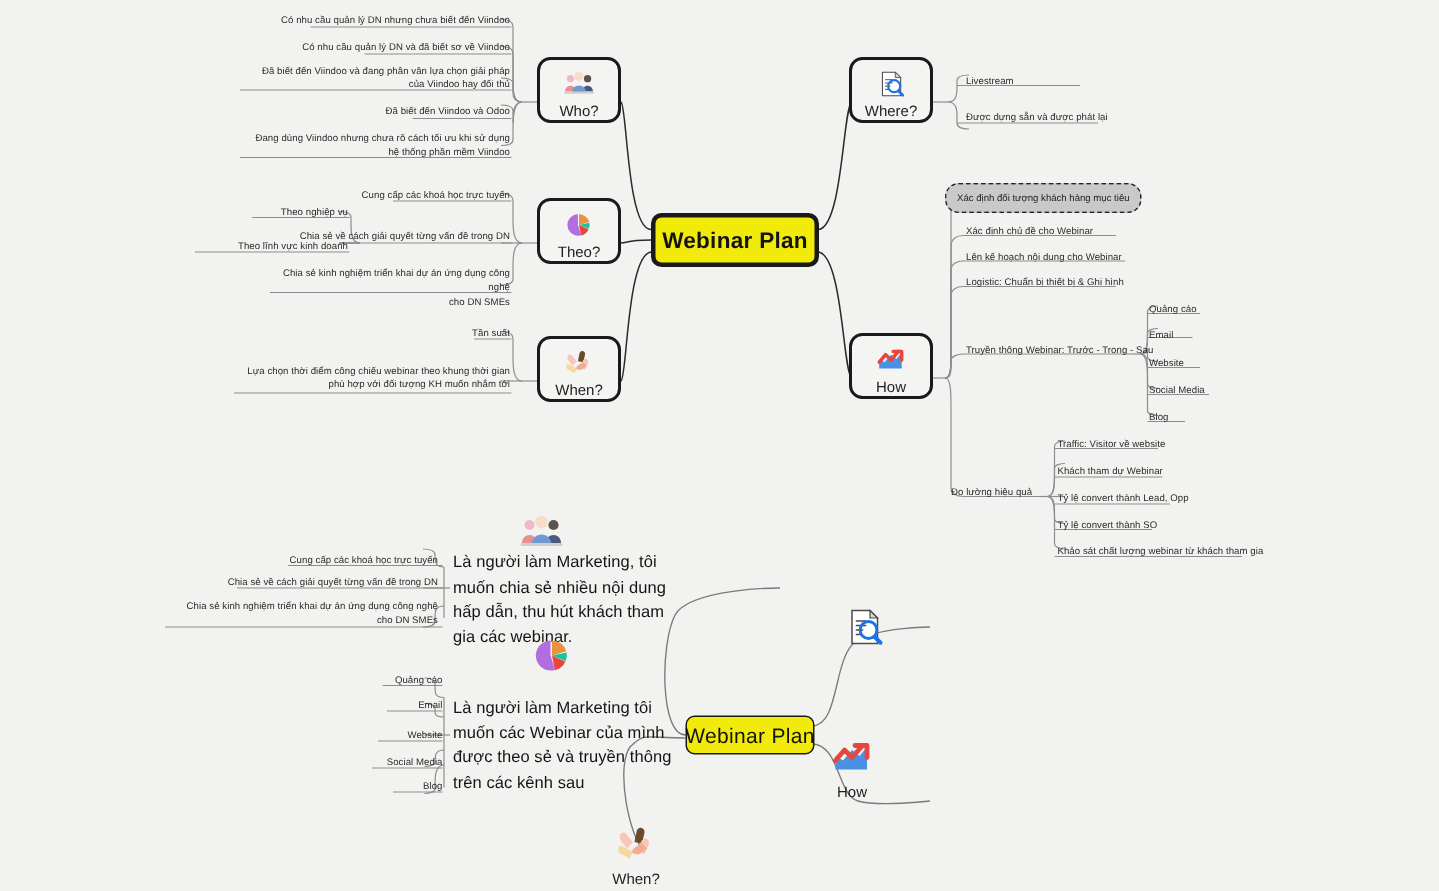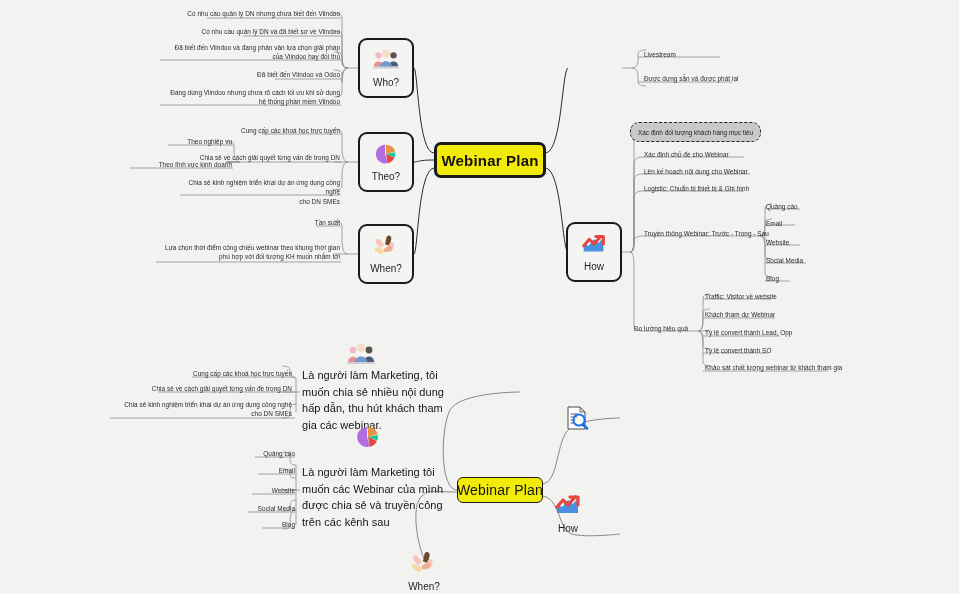--- a/index.html
+++ b/index.html
@@ -36,21 +36,21 @@
   .center-node.thin {
     border-width: 1.6px;
     font-weight: normal;
     font-size: 14px;
     border-radius: 6px;
   }
 
   
   .icon-node {
     position: absolute;
-    width: 56px; height: 60px;
+    width: 56px; height: 44px;
     background: #f4f4f2;
     border: 2.2px solid #1a1a1a;
     border-radius: 9px;
     display: flex; flex-direction: column;
     align-items: center; justify-content: flex-start;
     padding-top: 6px;
     gap: 2px;
   }
   .icon-node .lbl {
     font-size: 10px; color: #1f1f1f; line-height: 1;
@@ -268,123 +268,138 @@
       <path d="M5 15c-1.6 1.6-1.2 4 .8 5.2l6 3.2 2-4.6-6.4-3.4z" fill="#f6d9a0"></path>
       <path d="M13 19c1.6 1.6 4.4 2 6.4.6l4-3-3.6-3.6-5.4 3.6z" fill="#f2ad8e"></path>
     </svg>
     <span class="lbl">When?</span>
   </div>
 
   <div class="leaf r" style="left:236px; top:218px; width:104px;">Tần suất</div>
   <div class="leaf r" style="left:156px; top:243px; width:184px;">Lựa chọn thời điểm công chiếu webinar theo khung thời gian
 phù hợp với đối tượng KH muốn nhắm tới</div>
 
-
-  <div class="leaf l" style="left:644px; top:50px; width:140px;">Livestream</div>
-  <div class="leaf l" style="left:644px; top:74px; width:160px;">Được dựng sẵn và được phát lại</div>
-
-  <div class="icon-node" style="left:566px; top:222px;">
-    <svg class="glyph" viewBox="0 0 32 28">
-      <path d="M5 22V13l5 3 6-7 5 4 5-6v15z" fill="#4a90e2"></path>
-      <path d="M5 16l6-7 5 5 7-8" fill="none" stroke="#e8453c" stroke-width="3.2" stroke-linejoin="round" stroke-linecap="round"></path>
-      <path d="M18 6h8v8" fill="none" stroke="#e8453c" stroke-width="3.2" stroke-linejoin="round" stroke-linecap="round"></path>
-    </svg>
-    <span class="lbl">How</span>
-  </div>
-
-  <div class="dashed-node" style="left:630px; top:122px; height:20px;">
-    <span>Xác định đối tượng khách hàng mục tiêu</span>
-  </div>
-
-  <div class="leaf l" style="left:644px; top:150px; width:160px;">Xác định chủ đề cho Webinar</div>
-  <div class="leaf l" style="left:644px; top:167px; width:170px;">Lên kế hoạch nội dung cho Webinar</div>
-  <div class="leaf l" style="left:644px; top:184px; width:170px;">Logistic: Chuẩn bị thiết bị &amp; Ghi hình</div>
-  <div class="leaf l" style="left:644px; top:229px; width:180px;">Truyền thông Webinar: Trước - Trong - Sau</div>
-  <div class="leaf l" style="left:634px; top:324px; width:90px;">Đo lường hiệu quả</div>
-
-  <div class="leaf l" style="left:766px; top:202px; width:90px;">Quảng cáo</div>
-  <div class="leaf l" style="left:766px; top:219px; width:90px;">Email</div>
-  <div class="leaf l" style="left:766px; top:238px; width:90px;">Website</div>
-  <div class="leaf l" style="left:766px; top:256px; width:90px;">Social Media</div>
-  <div class="leaf l" style="left:766px; top:274px; width:90px;">Blog</div>
-
-  <div class="leaf l" style="left:705px; top:292px; width:140px;">Traffic: Visitor về website</div>
-  <div class="leaf l" style="left:705px; top:310px; width:140px;">Khách tham dự Webinar</div>
-  <div class="leaf l" style="left:705px; top:328px; width:140px;">Tỷ lệ convert thành Lead, Opp</div>
-  <div class="leaf l" style="left:705px; top:346px; width:140px;">Tỷ lệ convert thành SO</div>
-  <div class="leaf l" style="left:705px; top:363px; width:160px;">Khảo sát chất lượng webinar từ khách tham gia</div>
-
-  <div class="center-node thin" style="left:457px; top:477px; width:86px; height:26px;">
-    <span>Webinar Plan</span>
-  </div>
-
-  <div class="bare-icon" style="left:345px; top:340px;">
-    <svg class="glyph" viewBox="0 0 32 28">
-      <circle cx="8" cy="9" r="3.3" fill="#f2b8c6"></circle>
-      <path d="M3 21c0-3.2 2.3-5.3 5-5.3s5 2.1 5 5.3z" fill="#e8908f"></path>
-      <circle cx="24" cy="9" r="3.4" fill="#5a5350"></circle>
-      <path d="M19 21c0-3.3 2.3-5.4 5-5.4s5 2.1 5 5.4z" fill="#4a5a7a"></path>
-      <circle cx="16" cy="7" r="4.2" fill="#f5ddc6"></circle>
-      <path d="M9.5 22c0-4 2.9-6.6 6.5-6.6s6.5 2.6 6.5 6.6z" fill="#6d9bd1"></path>
-      <rect x="2" y="21" width="28" height="2" rx="1" fill="#cfcfcf"></rect>
-    </svg>
-  </div>
-
-  <div class="leaf big l" style="left:302px; top:367px;">Là người làm Marketing, tôi muốn chia sẻ nhiều nội dung hấp dẫn, thu hút khách tham gia các webinar.</div>
-
-  <div class="leaf r" style="left:140px; top:369px; width:152px;">Cung cấp các khoá học trực tuyến</div>
-  <div class="leaf r" style="left:120px; top:384px; width:172px;">Chia sẻ về cách giải quyết từng vấn đề trong DN</div>
-  <div class="leaf r" style="left:110px; top:400px; width:182px;">Chia sẻ kinh nghiệm triển khai dự án ứng dụng công nghệ
-cho DN SMEs</div>
-
-  <div class="bare-icon" style="left:352px; top:422px;">
-    <svg class="glyph" viewBox="0 0 32 28">
-      <path d="M15 4a10 10 0 1 0 3 19.6L15 14z" fill="#b06ee0"></path>
-      <path d="M16 4a10 10 0 0 1 9.6 7.2L16 14z" fill="#e8933f"></path>
-      <path d="M25.8 12a10 10 0 0 1-.7 5.6L16 14z" fill="#18c49a"></path>
-      <path d="M24.9 18a10 10 0 0 1-7 5.8L16 14z" fill="#e8453c"></path>
-    </svg>
-  </div>
-
-  <div class="leaf big l" style="left:302px; top:464px;">Là người làm Marketing tôi muốn các Webinar của mình được chia sẻ và truyền công trên các kênh sau</div>
-
-  <div class="leaf r" style="left:210px; top:449px; width:85px;">Quảng cáo</div>
-  <div class="leaf r" style="left:210px; top:466px; width:85px;">Email</div>
-  <div class="leaf r" style="left:210px; top:486px; width:85px;">Website</div>
-  <div class="leaf r" style="left:210px; top:504px; width:85px;">Social Media</div>
-  <div class="leaf r" style="left:210px; top:520px; width:85px;">Blog</div>
-
-  <div class="bare-icon" style="left:408px; top:548px;">
-    <svg class="glyph" viewBox="0 0 32 28">
-      <path d="M7 6c-2 1-2.5 3.5-1 5.5l4 5 4-4-5-6z" fill="#f7c6b8"></path>
-      <path d="M18 3c2.4-.5 4 1.2 3.6 3.4l-1.6 7-5-1 1.6-8z" fill="#6b4a2d"></path>
-      <path d="M22 10c2.3.4 3.2 2.4 2.4 4.4l-3 6-4.6-2.6 3-6.4z" fill="#f7c6b8"></path>
-      <path d="M5 15c-1.6 1.6-1.2 4 .8 5.2l6 3.2 2-4.6-6.4-3.4z" fill="#f6d9a0"></path>
-      <path d="M13 19c1.6 1.6 4.4 2 6.4.6l4-3-3.6-3.6-5.4 3.6z" fill="#f2ad8e"></path>
-    </svg>
-    <span class="lbl">When?</span>
-  </div>
-
-  <div class="bare-icon" style="left:560px; top:403px;">
+  <div class="icon-node" style="left:566px; top:38px;">
     <svg class="glyph" viewBox="0 0 32 28">
       <path d="M8 3h12l5 5v17H8z" fill="#fff" stroke="#4a4a4a" stroke-width="1"></path>
       <path d="M20 3v5h5z" fill="#d8d8d8" stroke="#4a4a4a" stroke-width=".8"></path>
       <g stroke="#4a4a4a" stroke-width=".9">
         <path d="M10.5 10h7"></path>
           <path d="M10.5 13h7"></path>
           <path d="M10.5 16h5"></path>
           <path d="M10.5 19h4"></path>
       </g>
       <circle cx="19" cy="16" r="5.6" fill="none" stroke="#1a73e8" stroke-width="2"></circle>
       <path d="M23 20.5l4 4" stroke="#1a73e8" stroke-width="2.6" stroke-linecap="round"></path>
     </svg>
-  </div>
-
-  <div class="bare-icon" style="left:552px; top:490px;">
+    <span class="lbl">Where?</span>
+  </div>
+
+  <div class="leaf l" style="left:644px; top:50px; width:140px;">Livestream</div>
+  <div class="leaf l" style="left:644px; top:74px; width:160px;">Được dựng sẵn và được phát lại</div>
+
+  <div class="icon-node" style="left:566px; top:222px;">
     <svg class="glyph" viewBox="0 0 32 28">
       <path d="M5 22V13l5 3 6-7 5 4 5-6v15z" fill="#4a90e2"></path>
       <path d="M5 16l6-7 5 5 7-8" fill="none" stroke="#e8453c" stroke-width="3.2" stroke-linejoin="round" stroke-linecap="round"></path>
       <path d="M18 6h8v8" fill="none" stroke="#e8453c" stroke-width="3.2" stroke-linejoin="round" stroke-linecap="round"></path>
     </svg>
     <span class="lbl">How</span>
   </div>
 
+  <div class="dashed-node" style="left:630px; top:122px; height:20px;">
+    <span>Xác định đối tượng khách hàng mục tiêu</span>
+  </div>
+
+  <div class="leaf l" style="left:644px; top:150px; width:160px;">Xác định chủ đề cho Webinar</div>
+  <div class="leaf l" style="left:644px; top:167px; width:170px;">Lên kế hoạch nội dung cho Webinar</div>
+  <div class="leaf l" style="left:644px; top:184px; width:170px;">Logistic: Chuẩn bị thiết bị &amp; Ghi hình</div>
+  <div class="leaf l" style="left:644px; top:229px; width:180px;">Truyền thông Webinar: Trước - Trong - Sau</div>
+  <div class="leaf l" style="left:634px; top:324px; width:90px;">Đo lường hiệu quả</div>
+
+  <div class="leaf l" style="left:766px; top:202px; width:90px;">Quảng cáo</div>
+  <div class="leaf l" style="left:766px; top:219px; width:90px;">Email</div>
+  <div class="leaf l" style="left:766px; top:238px; width:90px;">Website</div>
+  <div class="leaf l" style="left:766px; top:256px; width:90px;">Social Media</div>
+  <div class="leaf l" style="left:766px; top:274px; width:90px;">Blog</div>
+
+  <div class="leaf l" style="left:705px; top:292px; width:140px;">Traffic: Visitor về website</div>
+  <div class="leaf l" style="left:705px; top:310px; width:140px;">Khách tham dự Webinar</div>
+  <div class="leaf l" style="left:705px; top:328px; width:140px;">Tỷ lệ convert thành Lead, Opp</div>
+  <div class="leaf l" style="left:705px; top:346px; width:140px;">Tỷ lệ convert thành SO</div>
+  <div class="leaf l" style="left:705px; top:363px; width:160px;">Khảo sát chất lượng webinar từ khách tham gia</div>
+
+  <div class="center-node thin" style="left:457px; top:477px; width:86px; height:26px;">
+    <span>Webinar Plan</span>
+  </div>
+
+  <div class="bare-icon" style="left:345px; top:340px;">
+    <svg class="glyph" viewBox="0 0 32 28">
+      <circle cx="8" cy="9" r="3.3" fill="#f2b8c6"></circle>
+      <path d="M3 21c0-3.2 2.3-5.3 5-5.3s5 2.1 5 5.3z" fill="#e8908f"></path>
+      <circle cx="24" cy="9" r="3.4" fill="#5a5350"></circle>
+      <path d="M19 21c0-3.3 2.3-5.4 5-5.4s5 2.1 5 5.4z" fill="#4a5a7a"></path>
+      <circle cx="16" cy="7" r="4.2" fill="#f5ddc6"></circle>
+      <path d="M9.5 22c0-4 2.9-6.6 6.5-6.6s6.5 2.6 6.5 6.6z" fill="#6d9bd1"></path>
+      <rect x="2" y="21" width="28" height="2" rx="1" fill="#cfcfcf"></rect>
+    </svg>
+  </div>
+
+  <div class="leaf big l" style="left:302px; top:367px;">Là người làm Marketing, tôi muốn chia sẻ nhiều nội dung hấp dẫn, thu hút khách tham gia các webinar.</div>
+
+  <div class="leaf r" style="left:140px; top:369px; width:152px;">Cung cấp các khoá học trực tuyến</div>
+  <div class="leaf r" style="left:120px; top:384px; width:172px;">Chia sẻ về cách giải quyết từng vấn đề trong DN</div>
+  <div class="leaf r" style="left:110px; top:400px; width:182px;">Chia sẻ kinh nghiệm triển khai dự án ứng dụng công nghệ
+cho DN SMEs</div>
+
+  <div class="bare-icon" style="left:352px; top:422px;">
+    <svg class="glyph" viewBox="0 0 32 28">
+      <path d="M15 4a10 10 0 1 0 3 19.6L15 14z" fill="#b06ee0"></path>
+      <path d="M16 4a10 10 0 0 1 9.6 7.2L16 14z" fill="#e8933f"></path>
+      <path d="M25.8 12a10 10 0 0 1-.7 5.6L16 14z" fill="#18c49a"></path>
+      <path d="M24.9 18a10 10 0 0 1-7 5.8L16 14z" fill="#e8453c"></path>
+    </svg>
+  </div>
+
+  <div class="leaf big l" style="left:302px; top:464px;">Là người làm Marketing tôi muốn các Webinar của mình được theo sẻ và truyền thông trên các kênh sau</div>
+
+  <div class="leaf r" style="left:210px; top:449px; width:85px;">Quảng cáo</div>
+  <div class="leaf r" style="left:210px; top:466px; width:85px;">Email</div>
+  <div class="leaf r" style="left:210px; top:486px; width:85px;">Website</div>
+  <div class="leaf r" style="left:210px; top:504px; width:85px;">Social Media</div>
+  <div class="leaf r" style="left:210px; top:520px; width:85px;">Blog</div>
+
+  <div class="bare-icon" style="left:408px; top:548px;">
+    <svg class="glyph" viewBox="0 0 32 28">
+      <path d="M7 6c-2 1-2.5 3.5-1 5.5l4 5 4-4-5-6z" fill="#f7c6b8"></path>
+      <path d="M18 3c2.4-.5 4 1.2 3.6 3.4l-1.6 7-5-1 1.6-8z" fill="#6b4a2d"></path>
+      <path d="M22 10c2.3.4 3.2 2.4 2.4 4.4l-3 6-4.6-2.6 3-6.4z" fill="#f7c6b8"></path>
+      <path d="M5 15c-1.6 1.6-1.2 4 .8 5.2l6 3.2 2-4.6-6.4-3.4z" fill="#f6d9a0"></path>
+      <path d="M13 19c1.6 1.6 4.4 2 6.4.6l4-3-3.6-3.6-5.4 3.6z" fill="#f2ad8e"></path>
+    </svg>
+    <span class="lbl">When?</span>
+  </div>
+
+  <div class="bare-icon" style="left:560px; top:403px;">
+    <svg class="glyph" viewBox="0 0 32 28">
+      <path d="M8 3h12l5 5v17H8z" fill="#fff" stroke="#4a4a4a" stroke-width="1"></path>
+      <path d="M20 3v5h5z" fill="#d8d8d8" stroke="#4a4a4a" stroke-width=".8"></path>
+      <g stroke="#4a4a4a" stroke-width=".9">
+        <path d="M10.5 10h7"></path>
+          <path d="M10.5 13h7"></path>
+          <path d="M10.5 16h5"></path>
+          <path d="M10.5 19h4"></path>
+      </g>
+      <circle cx="19" cy="16" r="5.6" fill="none" stroke="#1a73e8" stroke-width="2"></circle>
+      <path d="M23 20.5l4 4" stroke="#1a73e8" stroke-width="2.6" stroke-linecap="round"></path>
+    </svg>
+  </div>
+
+  <div class="bare-icon" style="left:552px; top:490px;">
+    <svg class="glyph" viewBox="0 0 32 28">
+      <path d="M5 22V13l5 3 6-7 5 4 5-6v15z" fill="#4a90e2"></path>
+      <path d="M5 16l6-7 5 5 7-8" fill="none" stroke="#e8453c" stroke-width="3.2" stroke-linejoin="round" stroke-linecap="round"></path>
+      <path d="M18 6h8v8" fill="none" stroke="#e8453c" stroke-width="3.2" stroke-linejoin="round" stroke-linecap="round"></path>
+    </svg>
+    <span class="lbl">How</span>
+  </div>
+
 </div>
 
 </body></html>

